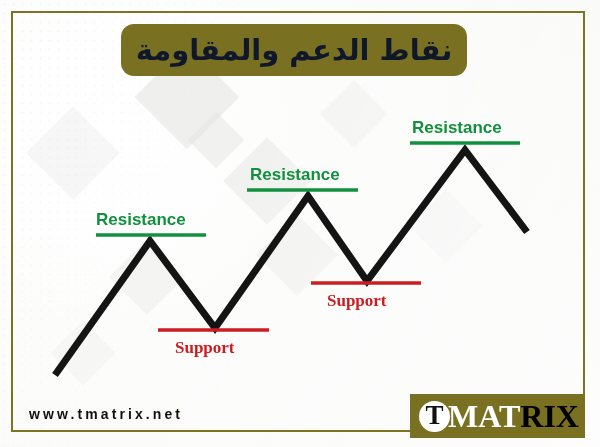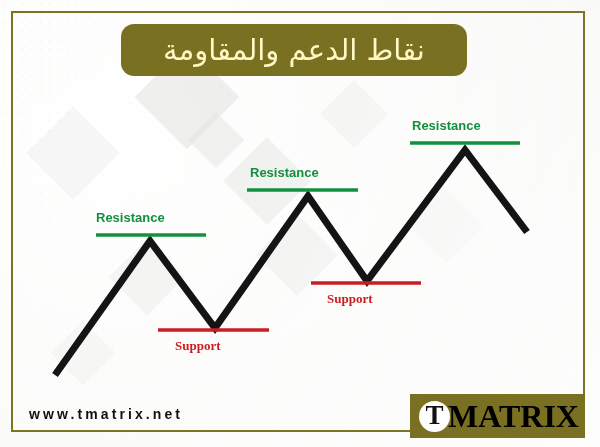--- a/index.html
+++ b/index.html
@@ -73,41 +73,41 @@
     left: 121px; top: 24px;
     width: 346px; height: 52px;
     background: #7a7022;
     border-radius: 13px;
     display: flex;
     align-items: center;
     justify-content: center;
     box-sizing: border-box;
   }
   .title-text {
-    color: #fef9c3;
+    color: #0f172a;
     font-size: 29px;
-    font-weight: normal;
+    font-weight: bold;
     direction: rtl;
     line-height: 1;
     letter-spacing: 0px;
     white-space: nowrap;
     font-family: "DejaVu Sans", sans-serif;
   }
 
   
   .chart-svg {
     position: absolute;
     left: 0; top: 0;
     width: 600px; height: 447px;
   }
 
   
   .level-label {
     position: absolute;
-    font-size: 13px;
+    font-size: 17px;
     font-weight: bold;
     white-space: nowrap;
     line-height: 1;
   }
   .level-label.resistance { color: #12903f; }
   .level-label.support    { color: #cb1d22; font-family: Liberation Serif, serif; }
 
   
   .site-url {
     position: absolute;
@@ -150,21 +150,21 @@
   }
   .logo-word {
     font-family: "Liberation Serif", serif;
     font-size: 32px;
     font-weight: bold;
     line-height: 1;
     letter-spacing: 0px;
     white-space: nowrap;
     margin-left: -3px;
   }
-  .logo-word .w-light { color: #000000; }
+  .logo-word .w-light { color: #ffffff; }
   .logo-word .w-dark  { color: #000000; }
 </style>
 </head>
 <body>
 
 <div id="infographic">
 
   <div class="bg-base"></div>
   <div class="bg-shape s1"></div>
   <div class="bg-shape s2"></div>

